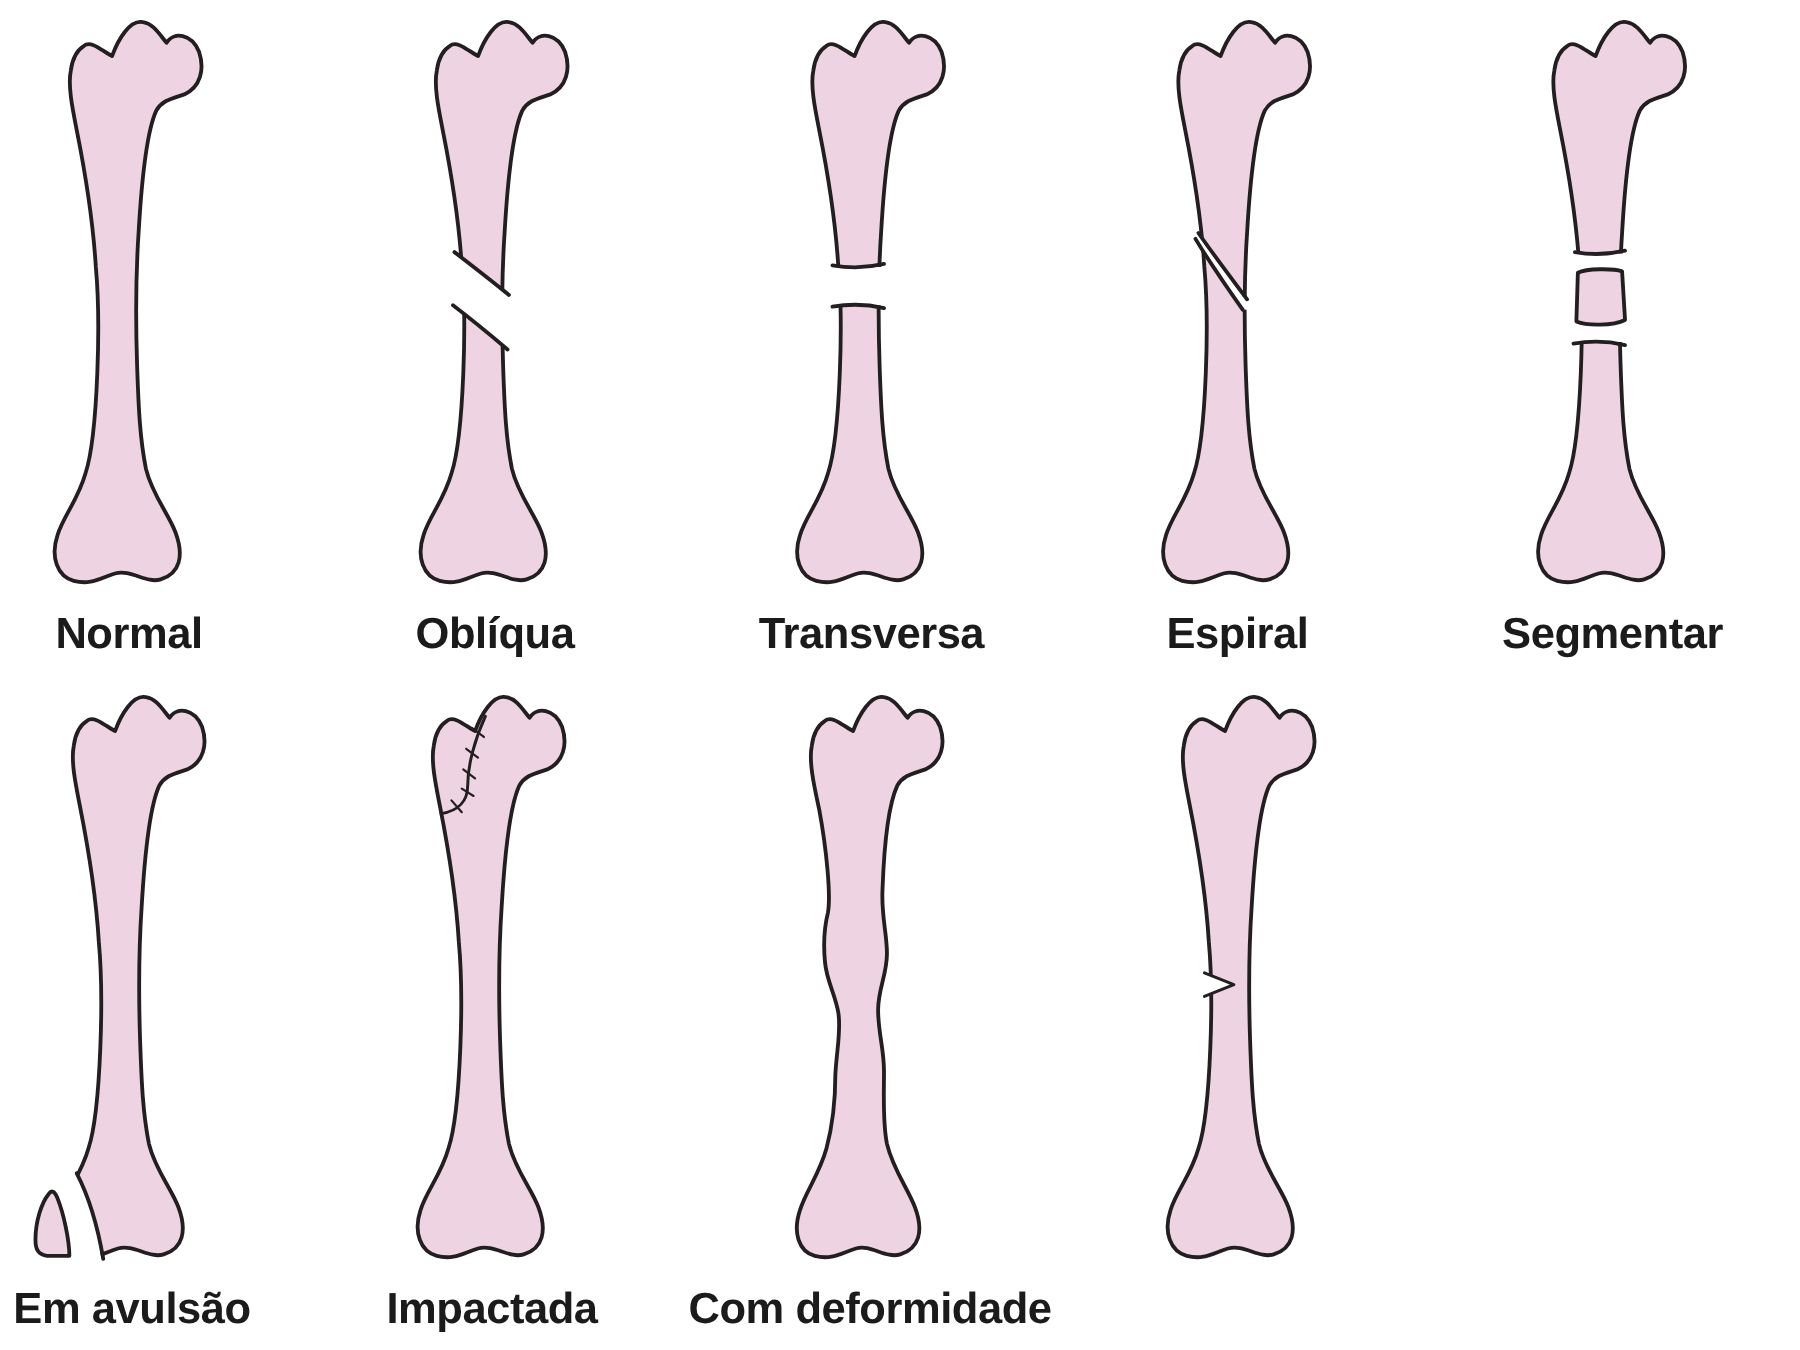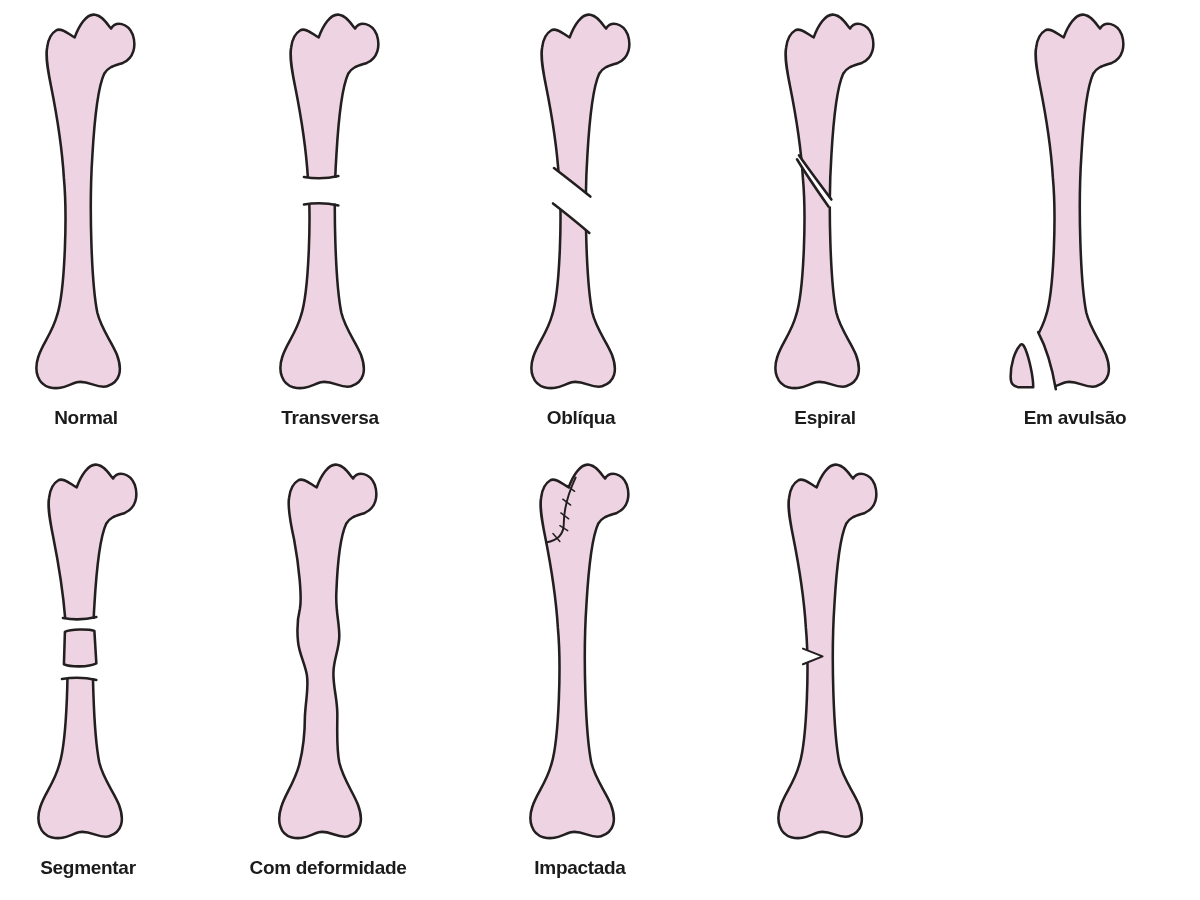--- a/index.html
+++ b/index.html
@@ -36,21 +36,21 @@
     stroke-width:2.6;
     stroke-linejoin:round;stroke-linecap:round;
   }
   .cut{fill:none;stroke:var(--bone-outline,#231f20);stroke-width:2.6;stroke-linecap:round;stroke-linejoin:round;}
   .crack{fill:none;stroke:var(--bone-outline,#231f20);stroke-width:1.7;stroke-linecap:round;stroke-linejoin:round;}
   .suture{fill:none;stroke:var(--bone-outline,#231f20);stroke-width:2;stroke-linecap:round;stroke-linejoin:round;}
   .tick{fill:none;stroke:var(--bone-outline,#231f20);stroke-width:1.5;stroke-linecap:round;}
   .notch-fill{fill:#ffffff;stroke:none;}
   figcaption.bone-label{
     margin-top:6px;
-    font-size:19px;
+    font-size:29px;
     font-weight:600;
     letter-spacing:-0.3px;
     color:var(--label-color,#1b1b1b);
     white-space:nowrap;
     text-align:center;
   }
 </style>
 </head>
 <body>
 
@@ -95,78 +95,65 @@
       <svg class="bone-svg" viewBox="0 0 175 405">
         <use href="#femur" class="bonefill"></use>
       </svg>
       <figcaption class="bone-label">Normal</figcaption>
     </div>
   </figure>
 
   <figure class="cell">
     <div class="bonewrap">
       <svg class="bone-svg" viewBox="0 0 175 405">
+        <g clip-path="url(#cpOblTop)">
+            <use href="#femur" class="bonefill"></use>
+          </g>
+        <g clip-path="url(#cpOblBot)">
+            <use href="#femur" class="bonefill"></use>
+          </g>
+        <path class="cut" d="M 60 168 Q 77 181 97 197"></path>
+        <path class="cut" d="M 59 204 Q 76 217 96 234"></path>
+      </svg>
+      <figcaption class="bone-label">Oblíqua</figcaption>
+    </div>
+  </figure>
+
+  <figure class="cell">
+    <div class="bonewrap">
+      <svg class="bone-svg" viewBox="0 0 175 405">
         <g clip-path="url(#cpTransTop)">
             <use href="#femur" class="bonefill"></use>
           </g>
         <g clip-path="url(#cpTransBot)">
             <use href="#femur" class="bonefill"></use>
           </g>
         <path class="cut" d="M 61 177 Q 79 180 96 176"></path>
         <path class="cut" d="M 61 205 Q 79 202 96 206"></path>
       </svg>
       <figcaption class="bone-label">Transversa</figcaption>
     </div>
   </figure>
 
   <figure class="cell">
     <div class="bonewrap">
       <svg class="bone-svg" viewBox="0 0 175 405">
-        <g clip-path="url(#cpOblTop)">
-            <use href="#femur" class="bonefill"></use>
-          </g>
-        <g clip-path="url(#cpOblBot)">
-            <use href="#femur" class="bonefill"></use>
-          </g>
-        <path class="cut" d="M 60 168 Q 77 181 97 197"></path>
-        <path class="cut" d="M 59 204 Q 76 217 96 234"></path>
-      </svg>
-      <figcaption class="bone-label">Oblíqua</figcaption>
-    </div>
-  </figure>
-
-  <figure class="cell">
-    <div class="bonewrap">
-      <svg class="bone-svg" viewBox="0 0 175 405">
         <g clip-path="url(#cpEspTop)">
             <use href="#femur" class="bonefill"></use>
           </g>
         <g clip-path="url(#cpEspBot)">
             <use href="#femur" class="bonefill"></use>
           </g>
         <path class="cut" d="M 61 155 C 70 168 82 184 94 200"></path>
         <path class="cut" d="M 59 159 C 68 174 79 190 91 207"></path>
       </svg>
       <figcaption class="bone-label">Espiral</figcaption>
     </div>
   </figure>
 
-
-  <figure class="cell">
-    <div class="bonewrap">
-      <svg class="bone-svg" viewBox="0 0 175 405">
-        <g clip-path="url(#cpAvuMain)">
-            <use href="#femur" class="bonefill"></use>
-          </g>
-        <path class="cut" d="M 50 335 Q 62 358 68 393"></path>
-        <path class="bonefill" d="M 31 349 C 26 355 22 368 22 380 C 22 387 24 390 30 391 L 45 391 C 45 380 41 362 37 352 C 35 347 33 346 31 349 Z"></path>
-      </svg>
-      <figcaption class="bone-label">Em avulsão</figcaption>
-    </div>
-  </figure>
 
   <figure class="cell">
     <div class="bonewrap">
       <svg class="bone-svg" viewBox="0 0 175 405">
         <g clip-path="url(#cpSegTop)">
             <use href="#femur" class="bonefill"></use>
           </g>
         <g clip-path="url(#cpSegBot)">
             <use href="#femur" class="bonefill"></use>
           </g>
@@ -174,23 +161,27 @@
         <path class="cut" d="M 61 230 Q 79 227 96 231"></path>
         <path class="bonefill" d="M 64 182 C 70 179 88 179 94 181 L 96 214 C 88 218 70 218 63 215 Z"></path>
       </svg>
       <figcaption class="bone-label">Segmentar</figcaption>
     </div>
   </figure>
 
   <figure class="cell">
     <div class="bonewrap">
       <svg class="bone-svg" viewBox="0 0 175 405">
-        <use href="#femur-deform" class="bonefill"></use>
-      </svg>
-      <figcaption class="bone-label">Com deformidade</figcaption>
+        <g clip-path="url(#cpAvuMain)">
+            <use href="#femur" class="bonefill"></use>
+          </g>
+        <path class="cut" d="M 50 335 Q 62 358 68 393"></path>
+        <path class="bonefill" d="M 31 349 C 26 355 22 368 22 380 C 22 387 24 390 30 391 L 45 391 C 45 380 41 362 37 352 C 35 347 33 346 31 349 Z"></path>
+      </svg>
+      <figcaption class="bone-label">Em avulsão</figcaption>
     </div>
   </figure>
 
   <figure class="cell">
     <div class="bonewrap">
       <svg class="bone-svg" viewBox="0 0 175 405">
         <use href="#femur" class="bonefill"></use>
         <path class="suture" d="M 83 25 C 76 40 71 58 71 72 C 71 82 65 89 53 91"></path>
         <path class="tick" d="M 74 33 L 82 39"></path>
         <path class="tick" d="M 70 47 L 78 53"></path>
@@ -198,20 +189,29 @@
         <path class="tick" d="M 67 74 L 75 79"></path>
         <path class="tick" d="M 60 82 L 67 90"></path>
       </svg>
       <figcaption class="bone-label">Impactada</figcaption>
     </div>
   </figure>
 
   <figure class="cell">
     <div class="bonewrap">
       <svg class="bone-svg" viewBox="0 0 175 405">
+        <use href="#femur-deform" class="bonefill"></use>
+      </svg>
+      <figcaption class="bone-label">Com deformidade</figcaption>
+    </div>
+  </figure>
+
+  <figure class="cell">
+    <div class="bonewrap">
+      <svg class="bone-svg" viewBox="0 0 175 405">
         <use href="#femur" class="bonefill"></use>
         <path class="notch-fill" d="M 62 199 L 82 207 L 62 215 Z"></path>
         <path class="cut" style="stroke-width:2" d="M 62 199 L 82 207 L 62 215"></path>
       </svg>
     </div>
   </figure>
 
 </div>
 
 </body></html>

